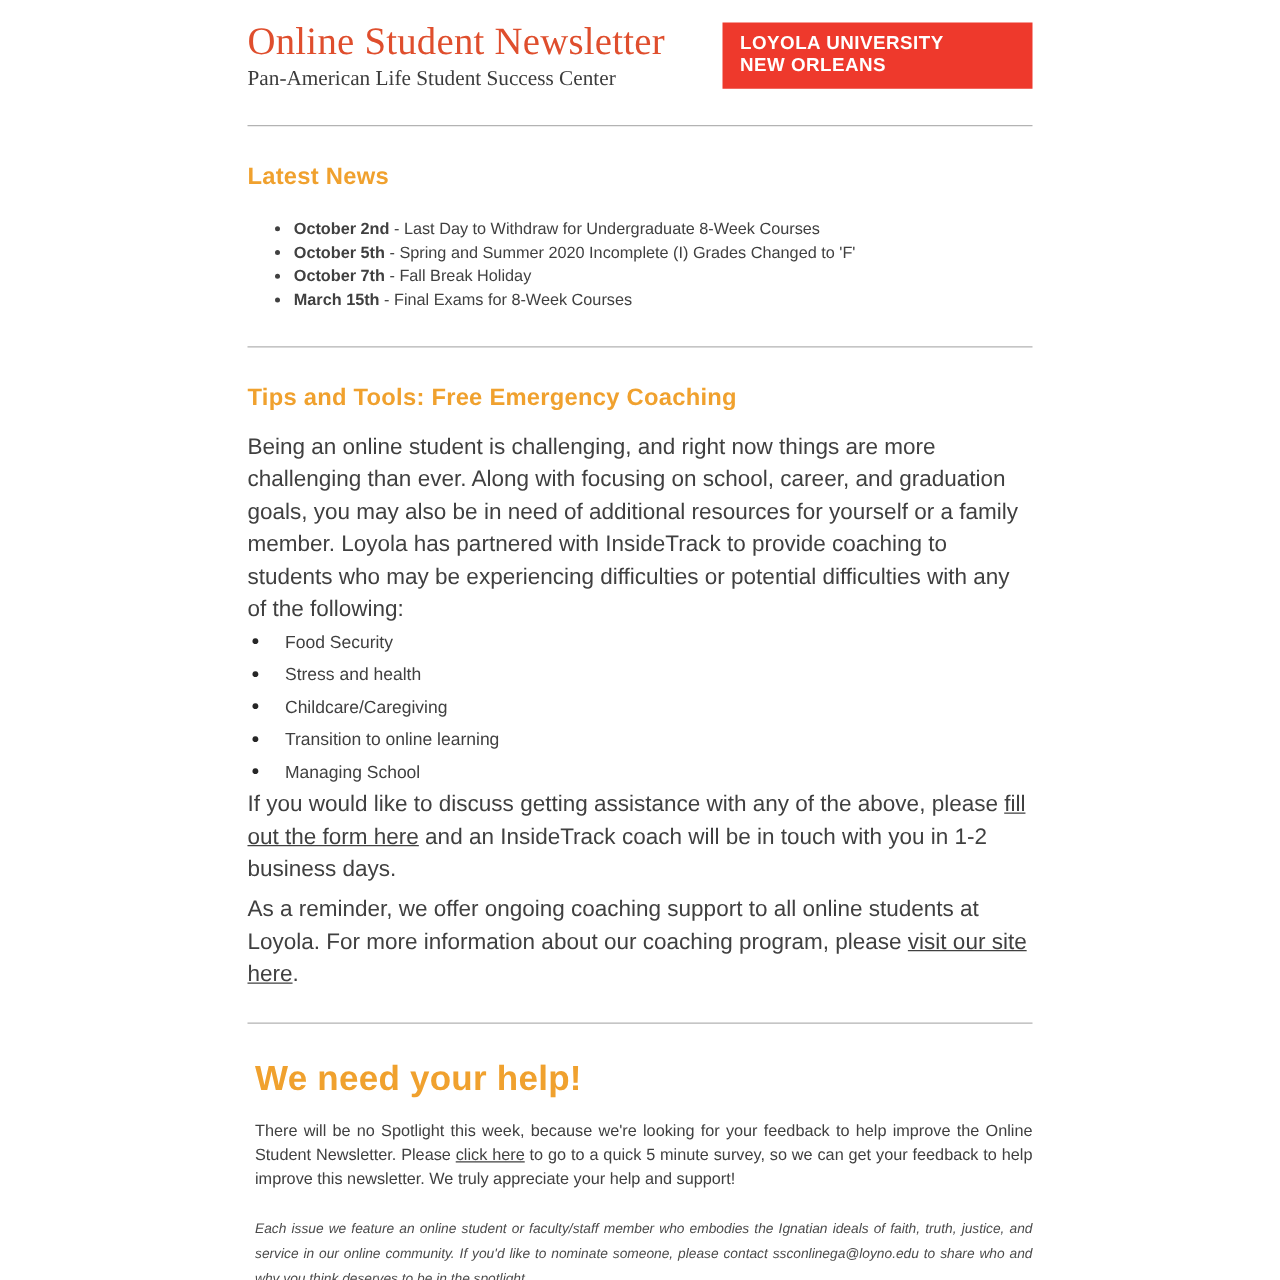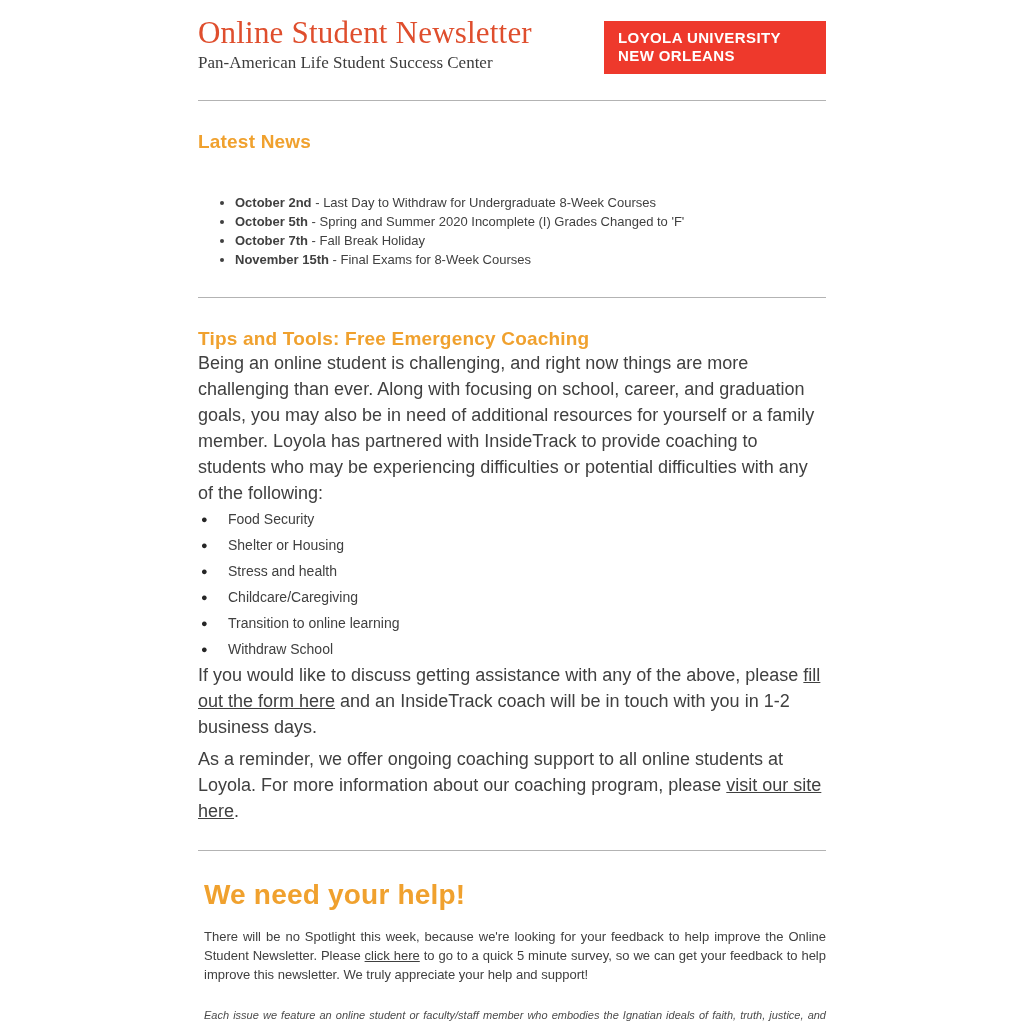--- a/index.html
+++ b/index.html
@@ -19,42 +19,42 @@
   .content {
     width: 628px;
     margin: 0 auto;
     padding-top: 16px;
   }
 
   
   .header {
     display: flex;
     justify-content: space-between;
-    align-items: flex-end;
+    align-items: flex-start;
     padding-bottom: 26px;
   }
   .title {
     font-family: "Liberation Serif", serif;
     font-weight: 400;
     font-size: 31px;
     line-height: 34px;
     color: #df4e2d;
     letter-spacing: 0.2px;
   }
   .subtitle {
     font-family: "Liberation Serif", serif;
     font-size: 17px;
     line-height: 22px;
     color: #3c3c3c;
     margin-top: 2px;
   }
   .logo-box {
     background: #ee392c;
     color: #ffffff;
-    width: 222px;
+    width: 248px;
     min-height: 50px;
     padding: 8px 24px 9px 14px;
     font-weight: bold;
     font-size: 15px;
     line-height: 18px;
     letter-spacing: 0.4px;
     margin-top: 2px;
   }
 
   
@@ -68,36 +68,36 @@
   
   .section-heading {
     color: #f0a12e;
     font-size: 19px;
     font-weight: bold;
     letter-spacing: 0.2px;
   }
 
   
   .news-section { padding: 30px 0 28px 0; }
-  .news-section .section-heading { margin-bottom: 40px; }
+  .news-section .section-heading { margin-bottom: 20px; }
   .news-list {
     list-style: disc;
     padding-left: 37px;
     font-size: 13px;
     color: #404040;
   }
   .news-list li {
     line-height: 19px;
     margin-bottom: 0;
   }
   .news-list li strong { font-weight: bold; }
 
   
   .tips-section { padding: 30px 0 26px 0; }
-  .tips-section .section-heading { }
+  .tips-section .section-heading { margin-bottom: 14px; }
   .body-text {
     font-size: 18px;
     line-height: 26px;
     color: #404040;
   }
   .tips-bullets {
     list-style: none;
     font-size: 14px;
     color: #404040;
   }
@@ -158,36 +158,35 @@
     </header>
 
     <hr class="divider">
 
     <section class="news-section">
       <h2 class="section-heading">Latest News</h2>
       <ul class="news-list">
         <li><strong>October 2nd</strong><span> - Last Day to Withdraw for Undergraduate 8-Week Courses</span></li>
         <li><strong>October 5th</strong><span> - Spring and Summer 2020 Incomplete (I) Grades Changed to 'F'</span></li>
         <li><strong>October 7th</strong><span> - Fall Break Holiday</span></li>
-        <li><strong>November 15th</strong><span> - Final Exams for 8-Week Courses</span></li>
+        <li><strong>March 15th</strong><span> - Final Exams for 8-Week Courses</span></li>
       </ul>
     </section>
 
     <hr class="divider">
 
     <section class="tips-section">
       <h2 class="section-heading">Tips and Tools: Free Emergency Coaching</h2>
       <p class="body-text">Being an online student is challenging, and right now things are more challenging than ever. Along with focusing on school, career, and graduation goals, you may also be in need of additional resources for yourself or a family member. Loyola has partnered with InsideTrack to provide coaching to students who may be experiencing difficulties or potential difficulties with any of the following:</p>
       <ul class="tips-bullets">
         <li>Food Security</li>
-        <li>Shelter or Housing</li>
         <li>Stress and health</li>
         <li>Childcare/Caregiving</li>
         <li>Transition to online learning</li>
-        <li>Withdraw School</li>
+        <li>Managing School</li>
       </ul>
       <p class="body-text"><span>If you would like to discuss getting assistance with any of the above, please </span><a class="link">fill out the form here</a><span> and an InsideTrack coach will be in touch with you in 1-2 business days.</span></p>
       <p class="body-text para"><span>As a reminder, we offer ongoing coaching support to all online students at Loyola. For more information about our coaching program, please </span><a class="link">visit our site here</a><span>.</span></p>
     </section>
 
     <hr class="divider">
 
     <section class="help-section">
       <h2 class="section-heading">We need your help!</h2>
       <p class="help-text"><span>There will be no Spotlight this week, because we're looking for your feedback to help improve the Online Student Newsletter. Please </span><a class="link">click here</a><span> to go to a quick 5 minute survey, so we can get your feedback to help improve this newsletter. We truly appreciate your help and support!</span></p>

